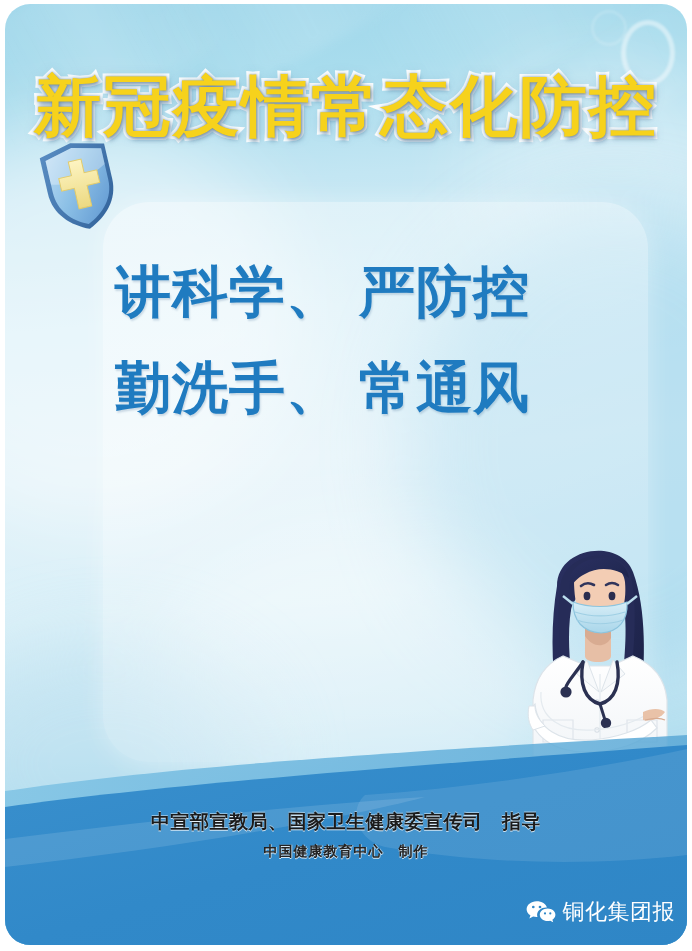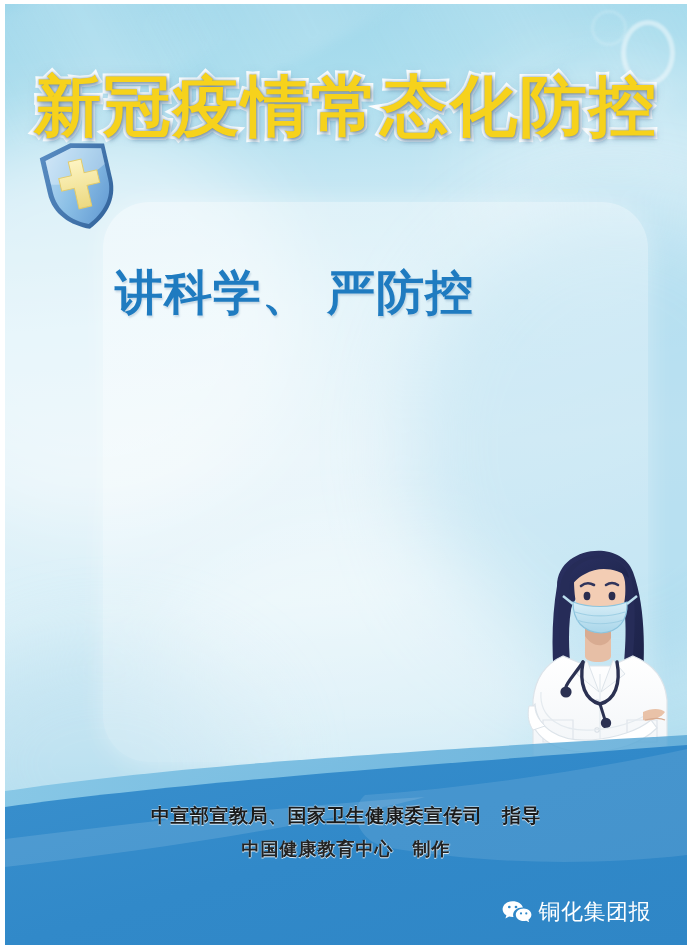--- a/index.html
+++ b/index.html
@@ -34,20 +34,21 @@
                 #a8dced 9%,
                 #c3e6f3 20%,
                 #d5eef7 33%,
                 #e1f2f9 48%,
                 #daf0f8 62%,
                 #c4e6f3 74%,
                 #a9dbee 83%,
                 #7cc3e3 90%,
                 #3b8fcd 95%,
                 #3189c9 100%);
+    border-radius: 25px;
   }
 
   
   .streak {
     position: absolute;
     background: linear-gradient(90deg, rgba(255,255,255,0) 0%, rgba(255,255,255,.30) 50%, rgba(255,255,255,0) 100%);
     transform: rotate(-28deg);
     filter: blur(6px);
     pointer-events: none;
   }
@@ -124,21 +125,21 @@
 
   
   #slogan {
     position: absolute;
     left: 110px;
     top: 240px;
     width: 520px;
   }
   .sl-line {
     font-family: "DejaVu Sans", "Liberation Sans", sans-serif;
-    font-size: 48px;
+    font-size: 56px;
     font-weight: bold;
     color: #1f7bc0;
     letter-spacing: 1px;
     line-height: 96px;
     white-space: nowrap;
     text-shadow: 1px 2px 2px rgba(20,70,120,.18);
   }
   .sl-line .gap { display:inline-block; width: 16px; }
 
   
@@ -173,32 +174,32 @@
     font-size: 19px;
     font-weight: bold;
     color: #1b1b1b;
     letter-spacing: .5px;
     text-shadow: 0 1px 0 rgba(255,255,255,.75), 0 -1px 0 rgba(255,255,255,.45);
     white-space: nowrap;
   }
   #footer-line2 {
     margin-top: 8px;
     font-family: "DejaVu Serif", "Liberation Serif", serif;
-    font-size: 18px;
+    font-size: 14px;
     font-weight: bold;
     color: #232323;
     letter-spacing: 1px;
     text-shadow: 0 1px 0 rgba(255,255,255,.8), 1px 0 0 rgba(255,255,255,.5);
     white-space: nowrap;
   }
 
   
   #wechat {
     position: absolute;
-    right: 36px;
+    right: 12px;
     bottom: 18px;
     display: flex;
     align-items: center;
     gap: 7px;
   }
   #wechat-label {
     font-family: "DejaVu Sans", "Liberation Sans", sans-serif;
     font-size: 22px;
     color: #ffffff;
     letter-spacing: .5px;
@@ -248,20 +249,23 @@
       <path d="M6 10 L39 2 L72 10 L72 46 C72 68 57 82 39 90 C21 82 6 68 6 46 Z" fill="url(#shieldEdge)"></path>
       <path d="M11 14 L39 7 L68 14 L68 46 C68 65 55 78 39 85 C23 78 11 65 11 46 Z" fill="url(#shieldGrad)"></path>
       <path d="M11 14 L39 7 L68 14 L68 30 C50 40 28 44 11 38 Z" fill="rgba(255,255,255,.30)"></path>
       <path d="M33 20 H46 V34 H59 V47 H46 V68 H33 V47 H20 V34 H33 Z" fill="url(#crossGrad)" stroke="#e2cb6b" stroke-width="1"></path>
     </svg>
 
     <div id="slogan">
       <div class="sl-line">
         <span>讲科学、</span><span class="gap"></span><span>严防控</span>
       </div>
+      <div class="sl-line">
+        <span>勤洗手、</span><span class="gap"></span><span>常通风</span>
+      </div>
     </div>
 
     <svg id="doctor" viewBox="0 0 200 250">
       <defs>
         <linearGradient id="coatG" x1="0" y1="0" x2="0" y2="1">
           <stop offset="0%" stop-color="#ffffff"></stop>
           <stop offset="100%" stop-color="#f2f5f8"></stop>
         </linearGradient>
         <linearGradient id="hairG" x1="0" y1="0" x2="1" y2="1">
           <stop offset="0%" stop-color="#2a2f60"></stop>

